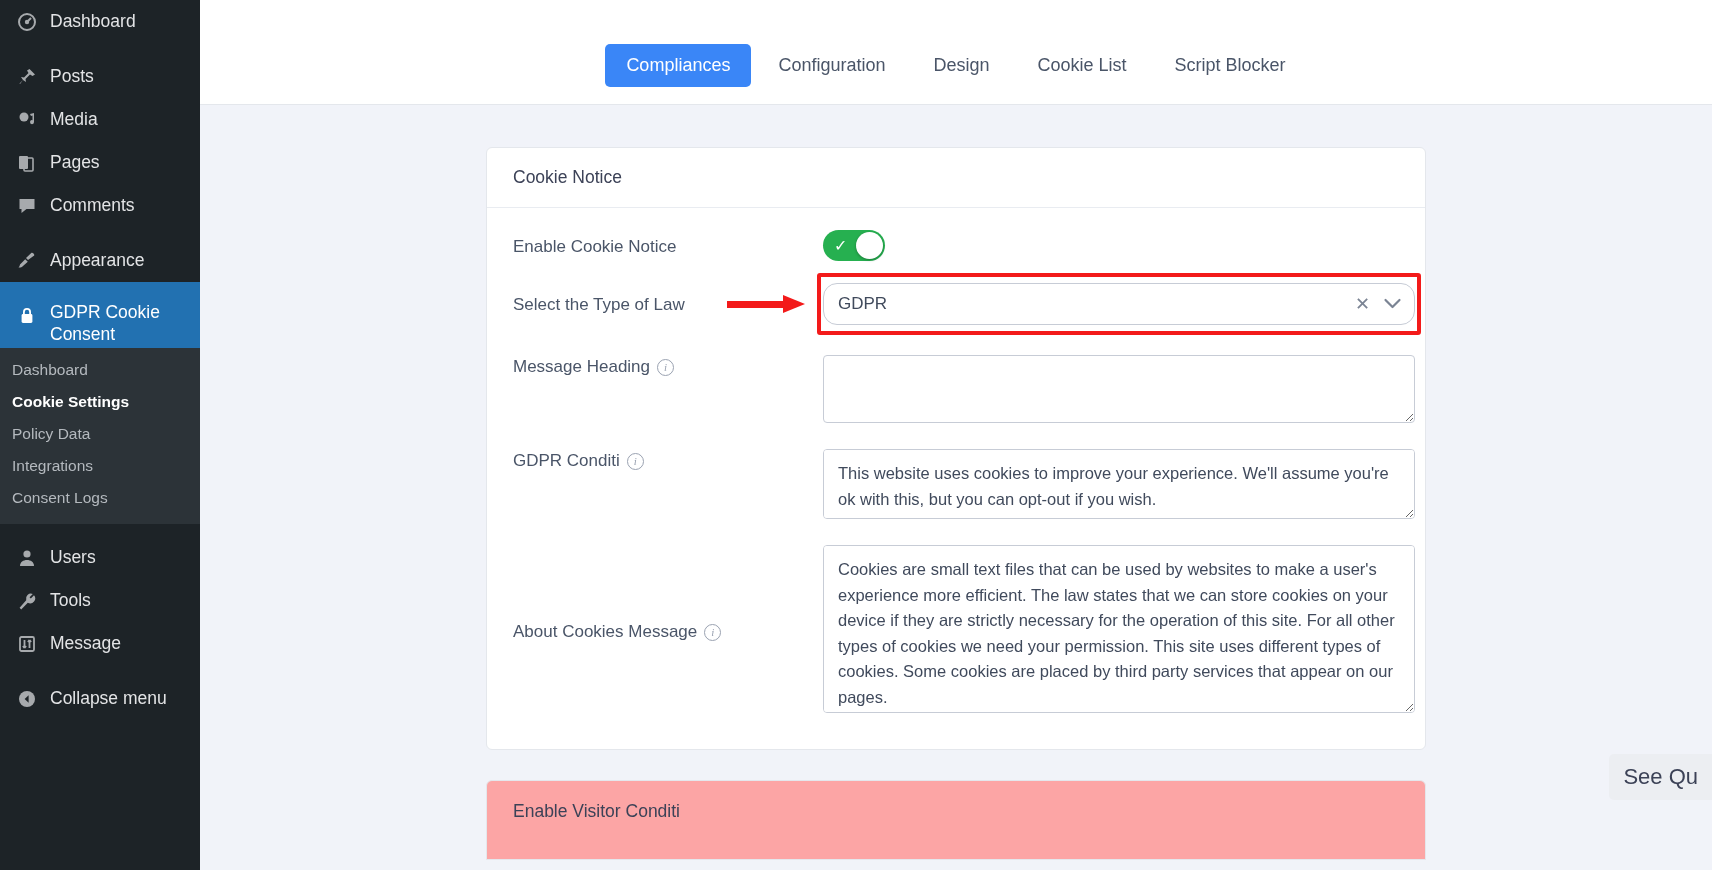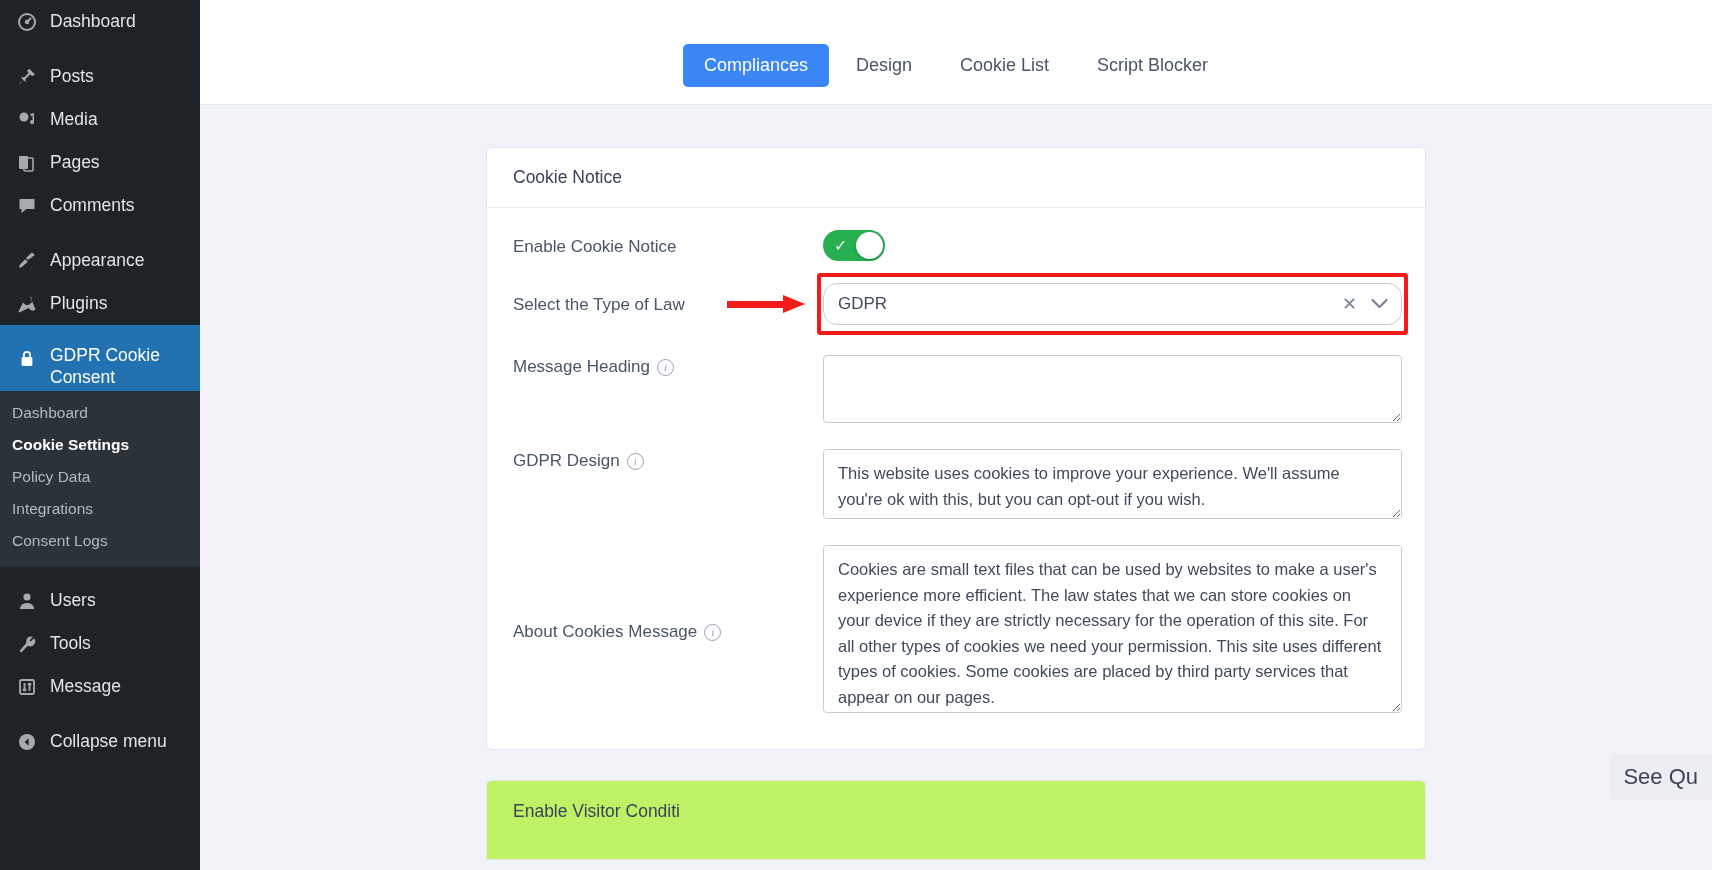--- a/index.html
+++ b/index.html
@@ -90,21 +90,21 @@
     background: #fff;
     border: 1px solid #e4e7ec;
     border-radius: 6px;
   }
   .card-head {
     padding: 19px 26px;
     font-size: 17.5px;
     color: #3c4257;
     border-bottom: 1px solid #e9ecf1;
   }
-  .card-body { padding: 22px 23px 28px 26px; }
+  .card-body { padding: 22px 10px 28px 26px; }
 
   .row { display: flex; align-items: center; margin-bottom: 22px; }
   .row.top { align-items: flex-start; justify-content: center; }
   .row-label {
     width: 310px; min-width: 310px;
     font-size: 17px; color: #4a5568;
     display: flex; align-items: center; gap: 7px;
     padding-top: 2px;
   }
   .row-field { flex: 1; position: relative; }
@@ -183,21 +183,21 @@
     padding: 11px 14px;
     resize: vertical;
     outline: none;
   }
   .ta-heading { height: 68px; }
   .ta-gdpr { height: 70px; }
   .ta-about { height: 168px; }
 
   .card-partial {
     width: 940px; margin: 30px auto 0 auto;
-    background: #bef264;
+    background: #fca5a5;
     border: 1px solid #e4e7ec;
     border-radius: 6px 6px 0 0;
     height: 80px;
     padding: 20px 26px;
     font-size: 17.5px;
     color: #3c4257;
     overflow: hidden;
   }
 
   #see-qu {
@@ -274,28 +274,20 @@
     <div class="nav-item">
       <span class="ico">
         <svg width="20" height="20" viewBox="0 0 20 20" fill="currentColor">
             <path d="M16.5 2.5 c1 1 1 2 0 2.6 L11 9 L9 7 L14 2.3 c.7-.6 1.6-.6 2.5.2 Z"></path>
             <path d="M8.2 8.2 L10.8 10.8 L6 15 c-1.5 1.5-3.5 1.8-4.5 1.2 1.2-.6 1.2-1.8 1.5-2.8 Z"></path>
           </svg>
       </span>
       <span class="lbl">Appearance</span>
     </div>
 
-    <div class="nav-item">
-      <span class="ico">
-        <svg width="20" height="20" viewBox="0 0 20 20" fill="currentColor">
-            <path d="M13 2 l2 2 -1.5 1.5 2 2 L13 10 c-1.5 1.5-4 1.5-5.5 0 L6 8.5 1.5 17.5 2.5 18.5 11.5 14 l1.5 1.5 c1.5 1.5 4 1.5 5.5 0 z"></path>
-          </svg>
-      </span>
-      <span class="lbl">Plugins</span>
-    </div>
 
     <div class="nav-item current">
       <span class="ico">
         <svg width="20" height="20" viewBox="0 0 20 20" fill="currentColor">
             <path d="M6 8 V6 a4 4 0 0 1 8 0 v2 h-1.8 V6 a2.2 2.2 0 0 0-4.4 0 v2 z"></path>
             <rect x="4.6" y="8" width="10.8" height="9" rx="1.4"></rect>
           </svg>
       </span>
       <span class="lbl">GDPR Cookie Consent</span>
     </div>
@@ -351,20 +343,21 @@
       </span>
       <span class="lbl">Collapse menu</span>
     </div>
 
   </div>
 
   <div id="main">
 
     <div id="tabbar">
       <span class="tab active">Compliances</span>
+      <span class="tab">Configuration</span>
       <span class="tab">Design</span>
       <span class="tab">Cookie List</span>
       <span class="tab">Script Blocker</span>
     </div>
 
     <div id="content">
 
       <div class="card">
         <div class="card-head">Cookie Notice</div>
         <div class="card-body">
@@ -408,21 +401,21 @@
               <span>Message Heading</span>
               <span class="info-ico">i</span>
             </div>
             <div class="row-field">
               <textarea class="ta ta-heading" placeholder="" style=""></textarea>
             </div>
           </div>
 
           <div class="row top">
             <div class="row-label">
-              <span>GDPR Design</span>
+              <span>GDPR Conditi</span>
               <span class="info-ico">i</span>
             </div>
             <div class="row-field">
               <textarea class="ta ta-gdpr" style="">This website uses cookies to improve your experience. We'll assume you're ok with this, but you can opt-out if you wish.</textarea>
             </div>
           </div>
 
           <div class="row" style="margin-bottom:4px;">
             <div class="row-label">
               <span>About Cookies Message</span>

